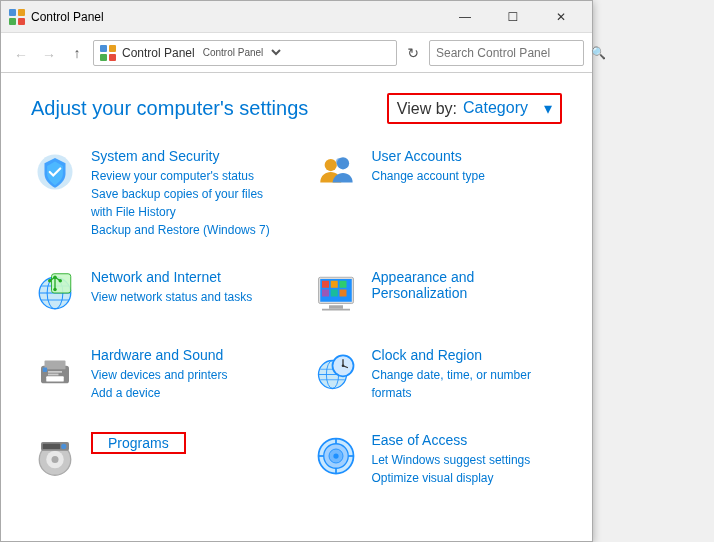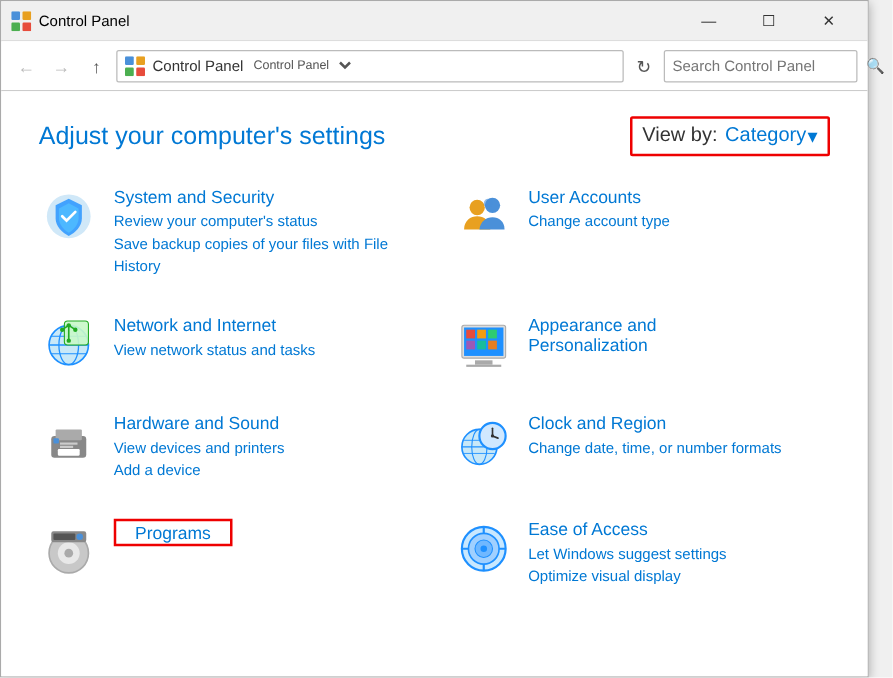--- a/index.html
+++ b/index.html
@@ -7,21 +7,21 @@
       font-family: 'Segoe UI', Tahoma, Geneva, Verdana, sans-serif;
       font-size: 13px;
       background: #f0f0f0;
       width: 714px;
       height: 542px;
       overflow: hidden;
     }
 
     
     .window {
-      width: 695px;
+      width: 593px;
       height: 542px;
       background: #fff;
       border: 1px solid #aaa;
       display: flex;
       flex-direction: column;
       box-shadow: 0 2px 8px rgba(0,0,0,0.3);
     }
 
     
     .title-bar {
@@ -172,22 +172,21 @@
       color: #333;
       border: 2px solid #e00;
       padding: 4px 8px;
       border-radius: 2px;
     }
     .view-by-label { color: #333; }
     .view-by-value {
       color: #0078d4;
       cursor: pointer;
       display: flex;
-      align-items: center;
-      gap: 1px;
+      gap: 16px;
     }
 
     
     .categories {
       display: grid;
       grid-template-columns: 1fr 1fr;
       gap: 30px 30px;
     }
 
     .category-item {
@@ -307,20 +306,21 @@
             <ellipse cx="24" cy="24" rx="20" ry="20" fill="#d0e8f8"></ellipse>
             <path d="M24 8 L36 14 L36 26 C36 33 30 39 24 42 C18 39 12 33 12 26 L12 14 Z" fill="#1e90ff" opacity="0.8"></path>
             <path d="M24 12 L33 17 L33 26 C33 31 29 36 24 39 C19 36 15 31 15 26 L15 17 Z" fill="#4db8ff"></path>
             <path d="M18 24 L22 28 L30 20" stroke="white" stroke-width="2.5" fill="none" stroke-linecap="round"></path>
           </svg>
         </div>
         <div class="cat-content">
           <div class="cat-title">System and Security</div>
           <span class="cat-link">Review your computer's status</span>
           <span class="cat-link">Save backup copies of your files with File History</span>
+          <span class="cat-link">Backup and Restore (Windows 7)</span>
         </div>
       </div>
 
       <div class="category-item">
         <div class="cat-icon icon-users">
           <svg viewBox="0 0 48 48" width="48" height="48">
 
             <circle cx="18" cy="16" r="7" fill="#e8a020"></circle>
             <path d="M6 36 C6 28 12 24 18 24 C24 24 30 28 30 36 Z" fill="#e8a020"></path>
             <circle cx="32" cy="14" r="7" fill="#4a90d9"></circle>

